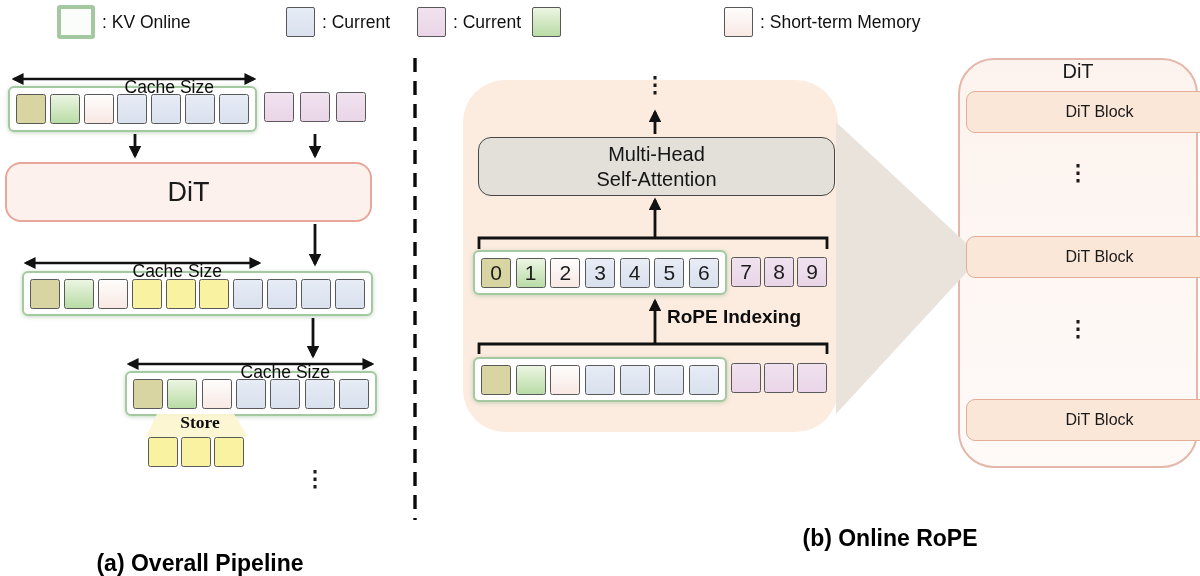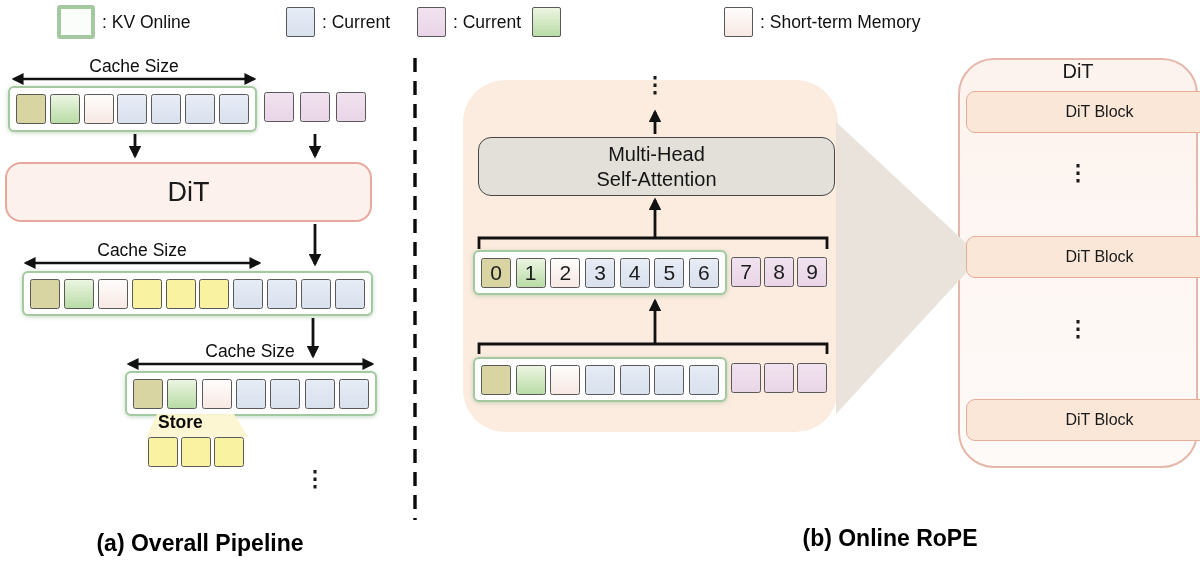--- a/index.html
+++ b/index.html
@@ -60,24 +60,24 @@
     position:absolute; z-index:1; left:958px; top:58px; width:240px; height:410px;
     background:linear-gradient(180deg, #fdf3ee 0%, var(--right_fill) 100%);
     border:2px solid var(--right_border); border-radius:36px;
   }
   .dit-block {
     position:absolute; z-index:3; left:966px; width:267px; height:42px;
     background:var(--block_fill); border:1.7px solid var(--block_border); border-radius:9px;
     display:flex; align-items:center; justify-content:center; font-size:16px; color:#1a1a1a;
   }
 
-  .cache-label { font-size:17.5px; text-align:center; width:160px; color:#0d0d0d; }
+  .cache-label { font-size:17.5px; text-align:right; width:160px; color:#0d0d0d;margin-top:21px; }
   .dots { font-size:22px; font-weight:bold; width:24px; text-align:center; color:#1a1a1a; letter-spacing:0; }
   .caption { font-size:23px; font-weight:bold; width:290px; text-align:center; color:#000; }
-  .store-lab { font-size:17.5px; font-weight:bold; width:84px; text-align:left; color:#0d0d0d; }
+  .store-lab { font-size:17.5px; font-weight:bold; width:84px; text-align:center; color:#0d0d0d;font-family:Liberation Serif, serif; }
   .rope-lab { font-size:19px; font-weight:bold; color:#0d0d0d; white-space:nowrap; }
   .rp-title { width:240px; text-align:center; font-size:20px; color:#1a1a1a; }
 </style>
 </head>
 <body>
 
 <div id="canvas">
 
   <svg id="beam-layer" class="layer" width="1200" height="576">
     <polygon points="836,122 966,243 966,273 836,414" fill="#e9e3dc"></polygon>
@@ -147,21 +147,21 @@
     </div>
 
   <div class="txt store-lab" style="left:158px; top:412px">Store</div>
   <div class="cell-group" style="left:148px; top:437px; gap:3px">
       <div class="cell store"></div>
       <div class="cell store"></div>
       <div class="cell store"></div>
     </div>
 
   <div class="txt dots" style="left:303px; top:466px">⋮</div>
-  <div class="txt caption" style="left:55px; top:530px">(a) Overall Pipeline</div>
+  <div class="txt caption" style="left:55px; top:550px">(a) Overall Pipeline</div>
 
   <div class="peach-panel"></div>
 
   <div class="txt dots" style="left:643px; top:72px">⋮</div>
 
   <div class="mhsa-box">
     <div>Multi-Head</div>
     <div>Self-Attention</div>
   </div>
 
@@ -173,20 +173,21 @@
       <div class="cell den">4</div>
       <div class="cell den">5</div>
       <div class="cell den">6</div>
     </div>
   <div class="cell-group" style="left:731px; top:257px; gap:3px">
       <div class="cell current">7</div>
       <div class="cell current">8</div>
       <div class="cell current">9</div>
     </div>
 
+  <div class="txt rope-lab" style="left:667px; top:306px">RoPE Indexing</div>
 
   <div class="kv-box" style="left:473px; top:357px; width:254px; height:45px">
       <div class="cell sink"></div>
       <div class="cell long"></div>
       <div class="cell short"></div>
       <div class="cell den"></div>
       <div class="cell den"></div>
       <div class="cell den"></div>
       <div class="cell den"></div>
     </div>

